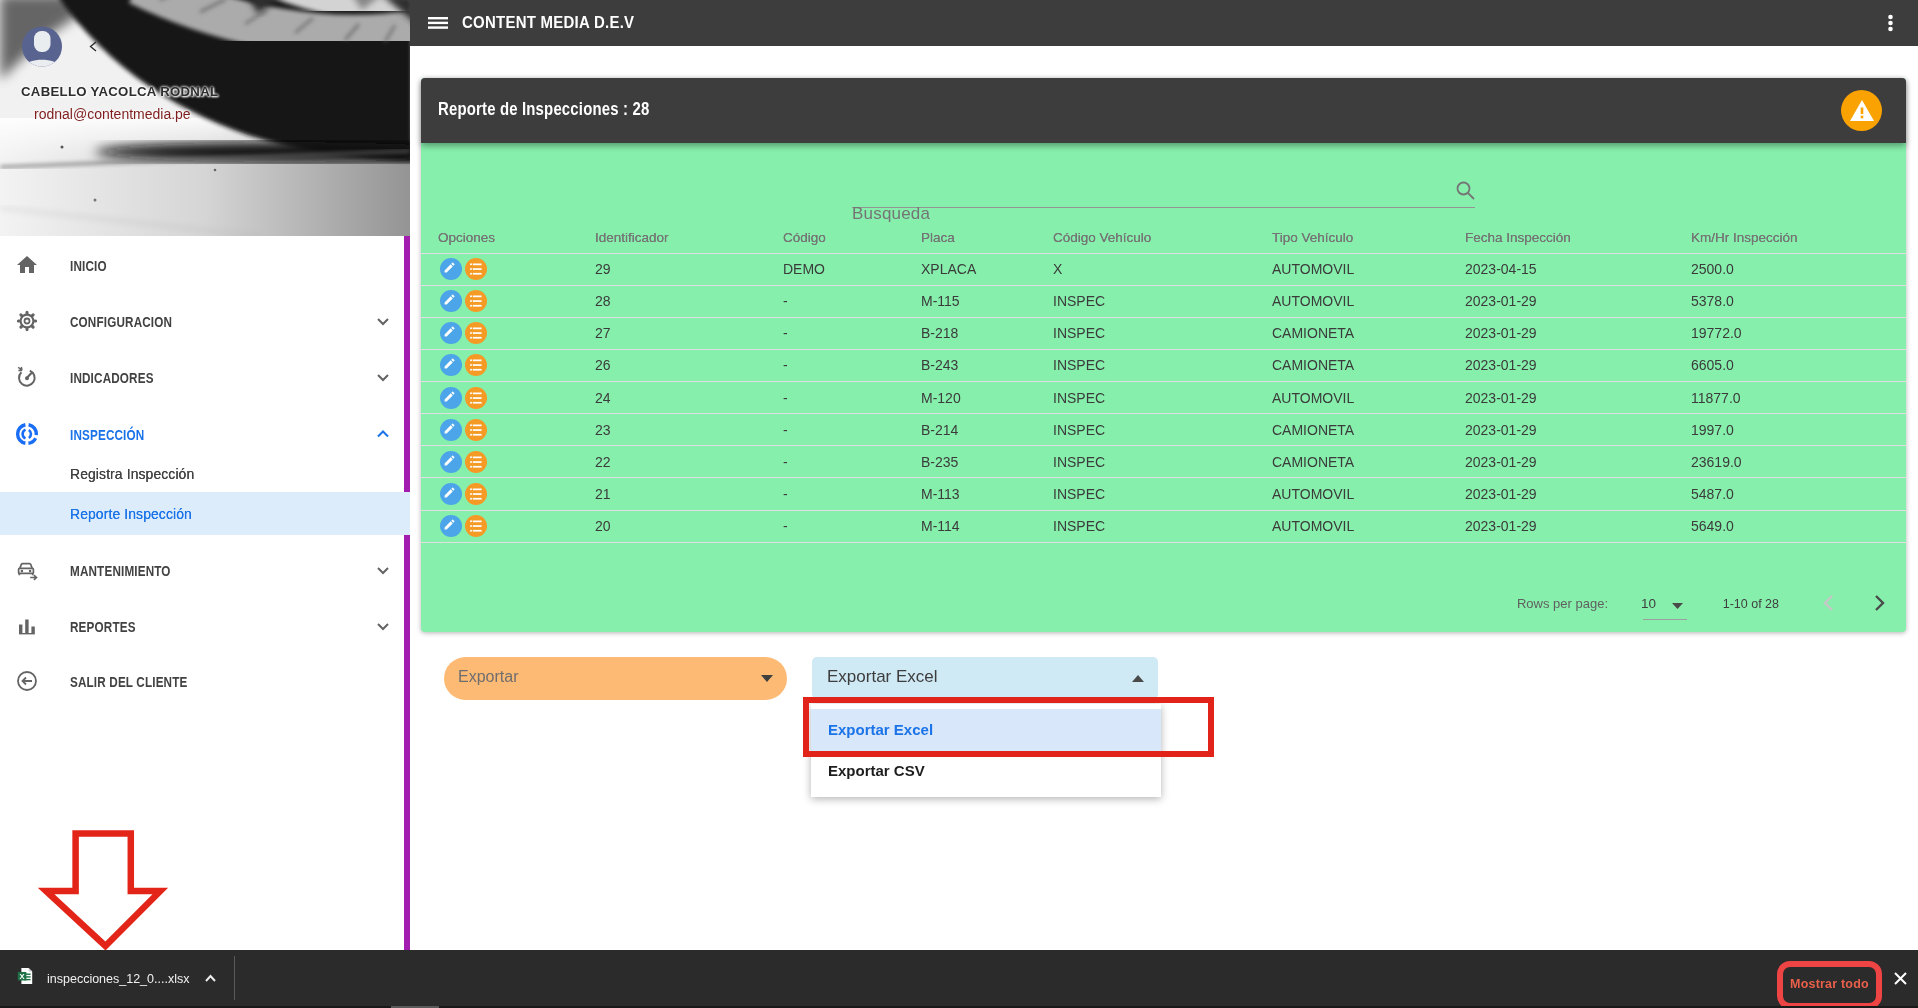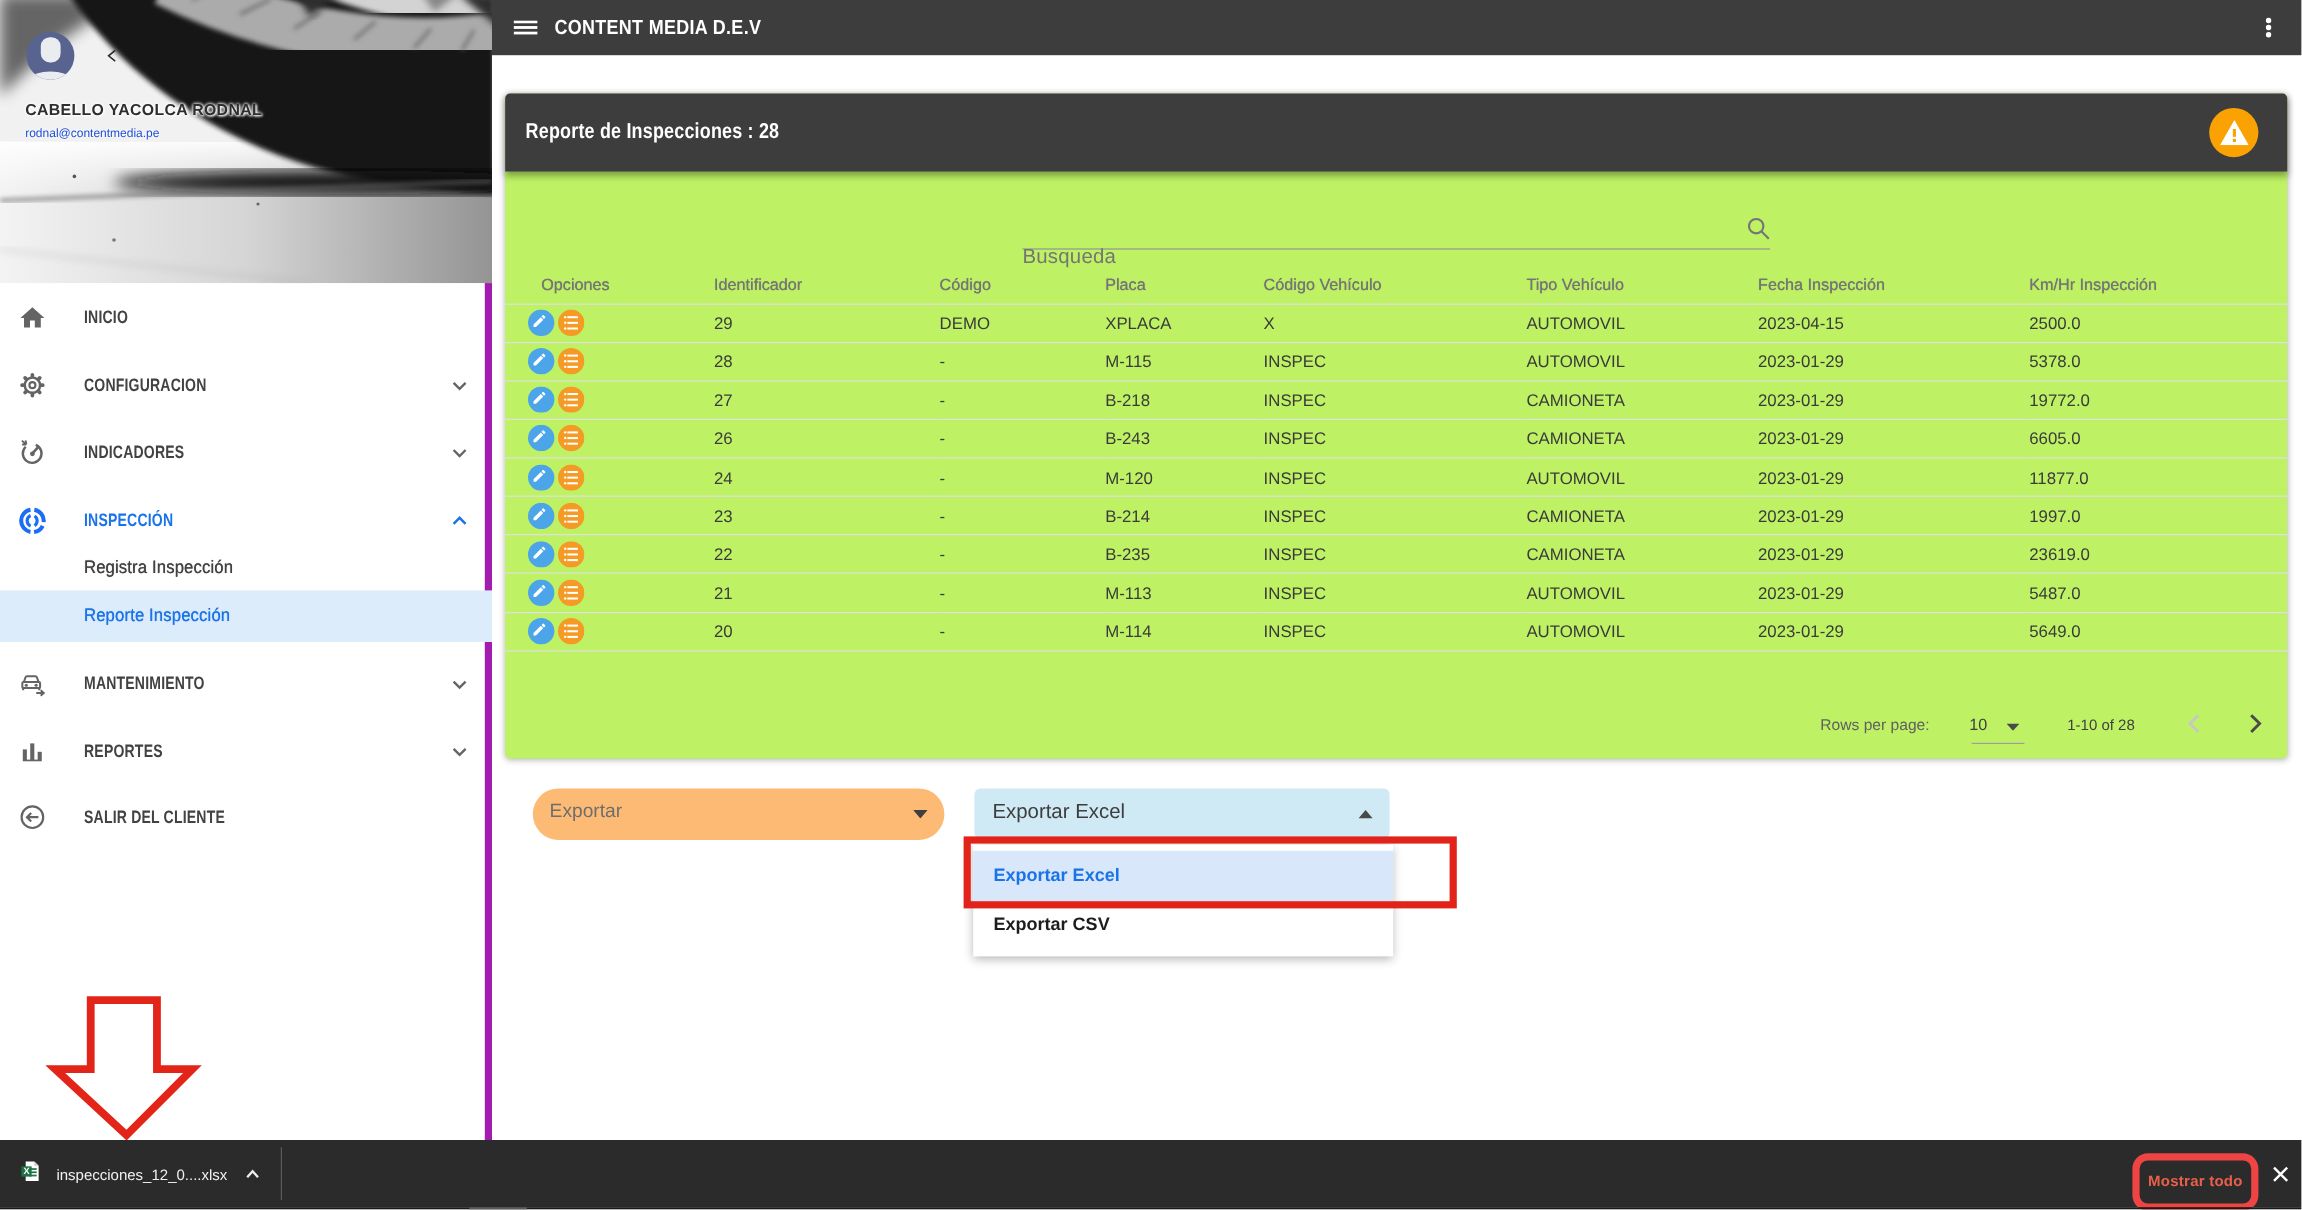--- a/index.html
+++ b/index.html
@@ -5,36 +5,36 @@
   * { margin:0; padding:0; box-sizing:border-box; }
   html,body { width:1918px; height:1008px; overflow:hidden; }
   body { font-family:"Liberation Sans", sans-serif; background:#fff; position:relative; }
   .abs { position:absolute; }
 
   
   #sidebar { position:absolute; left:0; top:0; width:410px; height:950px; background:#fff; border-right:6px solid #a21caf; }
   #photo { position:absolute; left:0; top:0; width:410px; height:236px; overflow:hidden; }
   #avname { position:absolute; left:21px; top:84px; font-size:13.2px; font-weight:bold; color:#2e2e2e;
             text-shadow:0 0 3px #fff, 0 0 3px #fff, 1px 1px 2px #fff; letter-spacing:.3px;}
-  #avmail { position:absolute; left:21px; top:106px; font-size:10px; color:#1d4ed8;
+  #avmail { position:absolute; left:34px; top:106px; font-size:14px; color:#7f1d1d;
             text-shadow:0 0 3px #fff, 0 0 3px #fff; }
   .mrow { position:absolute; left:0; width:410px; height:48px; }
   .mrow .ic { position:absolute; left:15px; top:50%; transform:translateY(-50%); width:24px; height:24px; }
   .mrow .lb { position:absolute; left:70px; top:50%; transform:translateY(-50%) scaleX(.78); transform-origin:left center;
               font-size:15px; font-weight:bold; color:#424242; letter-spacing:.2px; white-space:nowrap; }
   .mrow .ch { position:absolute; left:371px; top:50%; transform:translateY(-50%); width:24px; height:24px; }
   .sub { position:absolute; left:70px; transform:translateY(-50%) scaleX(.93); transform-origin:left center; font-size:15px; color:#424242; font-weight:normal; text-shadow:0 0 .6px currentColor; letter-spacing:.1px; white-space:nowrap;}
   #hl { position:absolute; left:0; top:492px; width:410px; height:43px; background:#ddecfa; }
 
   
   #appbar { position:absolute; left:410px; top:0; width:1508px; height:46px; background:#3d3d3d; }
   #appbar .title { position:absolute; left:52px; top:13px; font-size:17px; font-weight:bold; color:#fff; letter-spacing:.3px; transform:scaleX(.88); transform-origin:left center; white-space:nowrap; }
 
   
-  #card { position:absolute; left:421px; top:78px; width:1485px; height:554px; background:#bef264;
+  #card { position:absolute; left:421px; top:78px; width:1485px; height:554px; background:#86efac;
           border-radius:4px; box-shadow:0 1px 5px rgba(0,0,0,.3); }
   #cardhead { position:absolute; left:0; top:0; width:100%; height:65px; background:#3d3d3d;
               border-radius:4px 4px 0 0; box-shadow:0 3px 6px rgba(0,0,0,.35); }
   #cardhead .t { position:absolute; left:17px; top:21px; font-size:18px; font-weight:bold; color:#fff; letter-spacing:.2px; transform:scaleX(.83); transform-origin:left center; white-space:nowrap; }
   #fab { position:absolute; right:24px; top:12px; width:41px; height:41px; border-radius:50%; background:#f9a201; }
   #search { position:absolute; left:431px; top:96px; width:623px; height:34px; border-bottom:1px solid #949494; }
   #search .ph { position:absolute; left:0px; top:4px; font-size:17px; color:#757575; letter-spacing:.2px;margin-top:26px; }
   #search svg { position:absolute; right:0; top:6px; }
 
   table#tbl { position:absolute; left:0; top:144px; width:1485px; border-collapse:collapse; table-layout:fixed; }
@@ -269,21 +269,21 @@
         <col style="width:188px">
         <col style="width:138px">
         <col style="width:132px">
       <col style="width:219px">
         <col style="width:193px">
         <col style="width:226px">
         <col style="width:215px">
     </colgroup>
     <tbody>
         <tr>
-      <th style="padding-left:30px">Opciones</th>
+      <th style="padding-left:17px">Opciones</th>
           <th>Identificador</th>
           <th>Código</th>
           <th>Placa</th>
       <th>Código Vehículo</th>
           <th>Tipo Vehículo</th>
           <th>Fecha Inspección</th>
           <th>Km/Hr Inspección</th>
     </tr>
     <tr>
           <td style="padding-left:19px">

